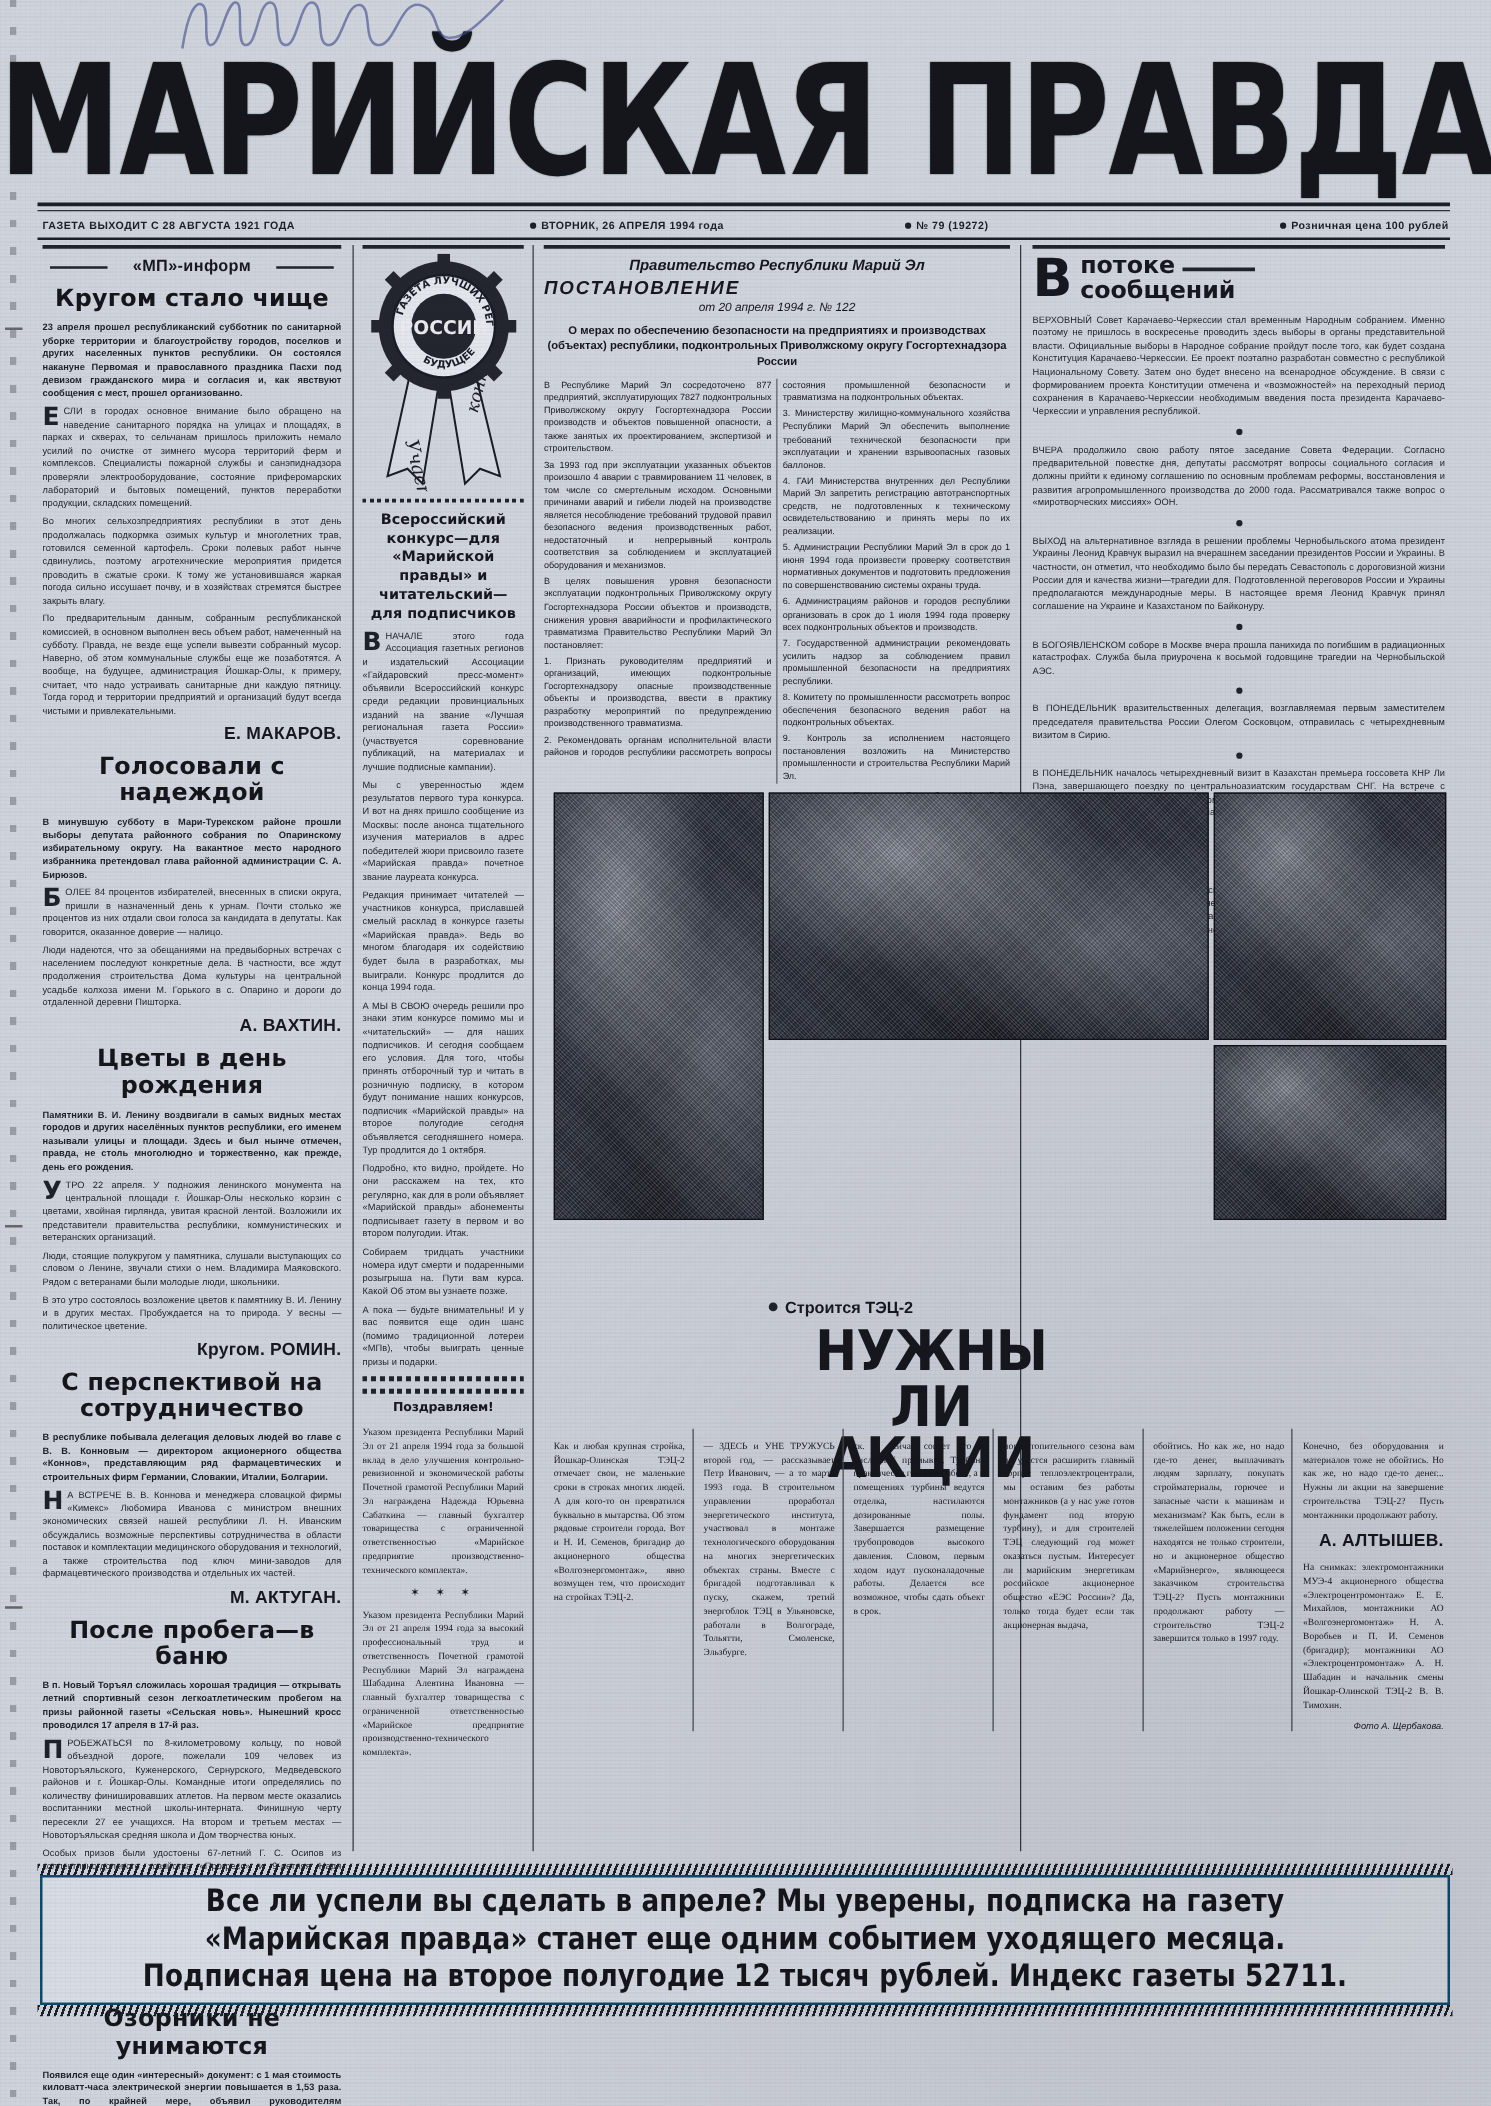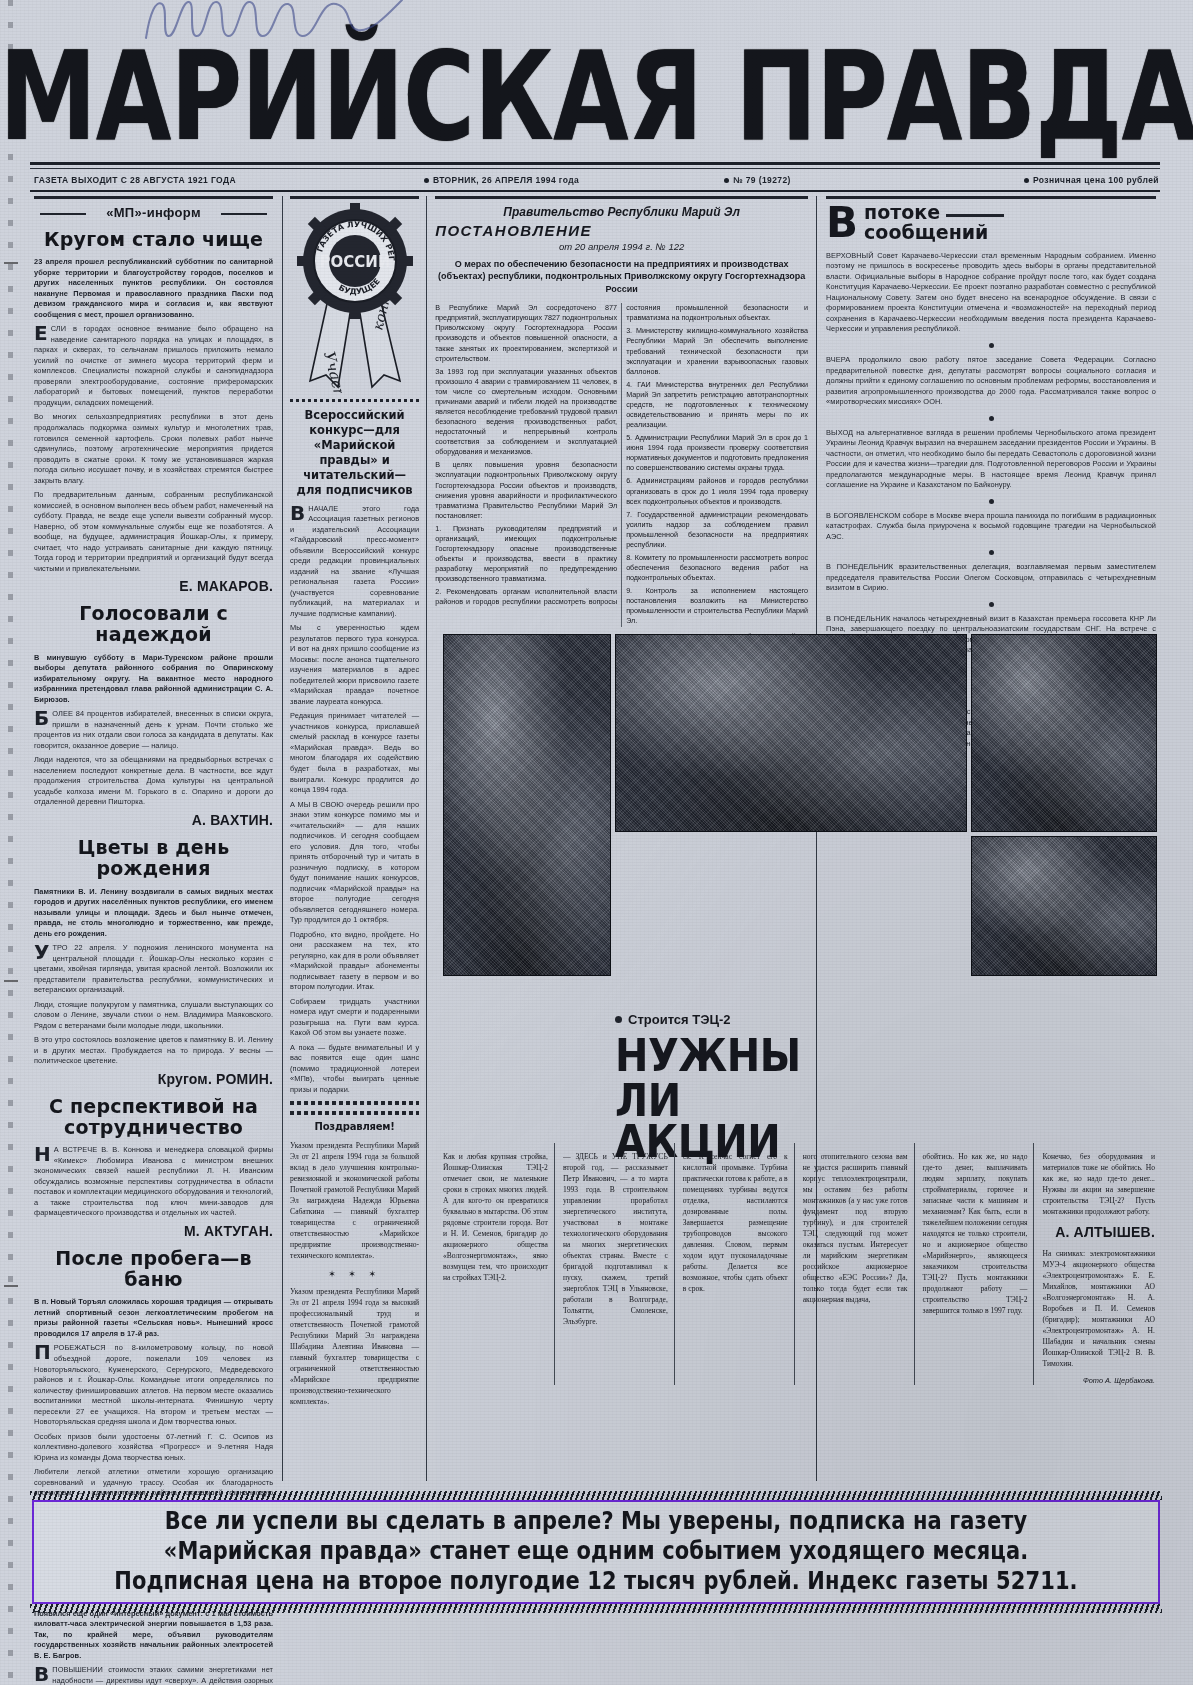--- a/index.html
+++ b/index.html
@@ -143,35 +143,35 @@
       radial-gradient(ellipse at 30% 25%, rgba(220,226,238,.55), rgba(0,0,0,0) 45%),
       radial-gradient(ellipse at 75% 60%, rgba(200,208,224,.38), rgba(0,0,0,0) 50%),
       radial-gradient(ellipse at 50% 95%, rgba(0,0,0,.45), rgba(0,0,0,0) 60%);
     border:1px solid #0d1016;
   }
   .ph-a{left:0;top:0;width:166px;height:340px;}
   .ph-b{left:172px;top:0;width:350px;height:196px;}
   .ph-c{left:528px;top:0;width:184px;height:196px;}
   .ph-d{left:528px;top:202px;width:184px;height:138px;}
 
-  .bigstory{position:absolute;left:615px;top:1012px;width:260px;}
+  .bigstory{position:absolute;left:615px;top:1038px;width:260px;text-align:center;}
   .bigstory .kick{font-size:13px;font-weight:bold;display:flex;align-items:center;gap:6px;}
   .bigstory .kick span.bd{width:7px;height:7px;border-radius:50%;background:#20242d;display:inline-block;}
   .bigstory h1{
     font-family:"DejaVu Sans",sans-serif;font-weight:bold;font-size:40px;
     line-height:1.0;margin:6px 0 0;letter-spacing:-.5px;transform:scaleY(1.12);
     transform-origin:left top;
   }
 
   .photocred{font-size:7.4px;text-align:right;font-style:italic;margin-top:4px;}
 
   
   .banner{
     position:absolute;left:32px;top:1500px;width:1128px;height:104px;
-    border:2px solid #6d28d9;
+    border:2px solid #0c4a6e;
     background:#d7dbe3;
     box-sizing:border-box;
     display:flex;align-items:center;justify-content:center;flex-direction:column;
   }
   .banner::before,.banner::after{
     content:"";position:absolute;left:-4px;width:1132px;height:9px;
     background-image:repeating-linear-gradient(110deg,#1b2029 0 2px,transparent 2px 5px);
   }
   .banner::before{top:-11px;}
   .banner::after{bottom:-11px;}
@@ -247,20 +247,21 @@
         <div class="sig">А. ВАХТИН.</div>
 
         <h2 class="hd">Цветы в день рождения</h2>
         <p class="body lead">Памятники В. И. Ленину воздвигали в самых видных местах городов и других населённых пунктов республики, его именем называли улицы и площади. Здесь и был нынче отмечен, правда, не столь многолюдно и торжественно, как прежде, день его рождения.</p>
         <p class="body dropcap">УТРО 22 апреля. У подножия ленинского монумента на центральной площади г. Йошкар-Олы несколько корзин с цветами, хвойная гирлянда, увитая красной лентой. Возложили их представители правительства республики, коммунистических и ветеранских организаций.</p>
         <p class="body">Люди, стоящие полукругом у памятника, слушали выступающих со словом о Ленине, звучали стихи о нем. Владимира Маяковского. Рядом с ветеранами были молодые люди, школьники.</p>
         <p class="body">В это утро состоялось возложение цветов к памятнику В. И. Ленину и в других местах. Пробуждается на то природа. У весны — политическое цветение.</p>
         <div class="sig">Кругом. РОМИН.</div>
 
         <h2 class="hd">С перспективой на сотрудничество</h2>
+        <p class="body lead">В республике побывала делегация деловых людей во главе с В. В. Конновым — директором акционерного общества «Коннов», представляющим ряд фармацевтических и строительных фирм Германии, Словакии, Италии, Болгарии.</p>
         <p class="body dropcap">НА ВСТРЕЧЕ В. В. Коннова и менеджера словацкой фирмы «Кимекс» Любомира Иванова с министром внешних экономических связей нашей республики Л. Н. Иванским обсуждались возможные перспективы сотрудничества в области поставок и комплектации медицинского оборудования и технологий, а также строительства под ключ мини-заводов для фармацевтического производства и отдельных их частей.</p>
         <div class="sig">М. АКТУГАН.</div>
 
         <h2 class="hd">После пробега—в баню</h2>
         <p class="body lead">В п. Новый Торъял сложилась хорошая традиция — открывать летний спортивный сезон легкоатлетическим пробегом на призы районной газеты «Сельская новь». Нынешний кросс проводился 17 апреля в 17-й раз.</p>
         <p class="body dropcap">ПРОБЕЖАТЬСЯ по 8-километровому кольцу, по новой объездной дороге, пожелали 109 человек из Новоторъяльского, Куженерского, Сернурского, Медведевского районов и г. Йошкар-Олы. Командные итоги определялись по количеству финишировавших атлетов. На первом месте оказались воспитанники местной школы-интерната. Финишную черту пересекли 27 ее учащихся. На втором и третьем местах — Новоторъяльская средняя школа и Дом творчества юных.</p>
         <p class="body">Особых призов были удостоены 67-летний Г. С. Осипов из коллективно-долевого хозяйства «Прогресс» и 9-летняя Надя Юрина из команды Дома творчества юных.</p>
         <p class="body">Любители легкой атлетики отметили хорошую организацию соревнований и удачную трассу. Особая их благодарность спонсорам — администрации района, оказавшей финансовую помощь, и предприятию жилищно-коммунального хозяйства, пригласившему всех легкоатлетов после пробега бесплатно помыться в здешней бане.</p>
         <div class="sig">М. ПОДОПЛЕЛОВ.</div>
 

